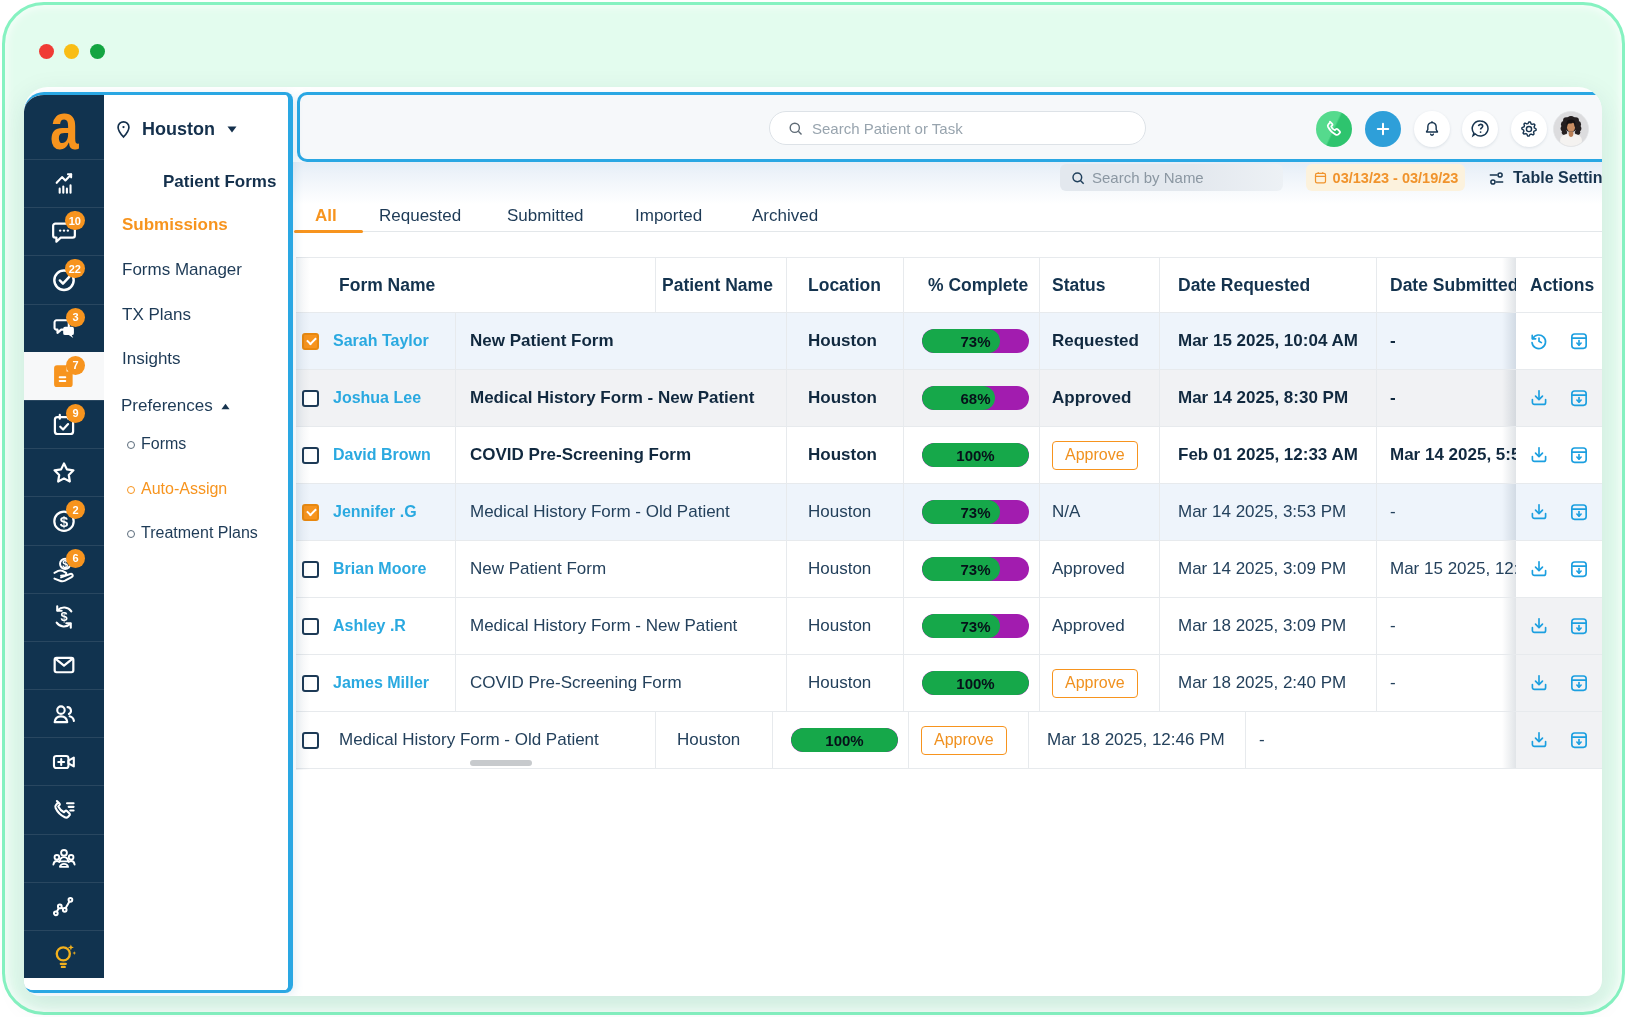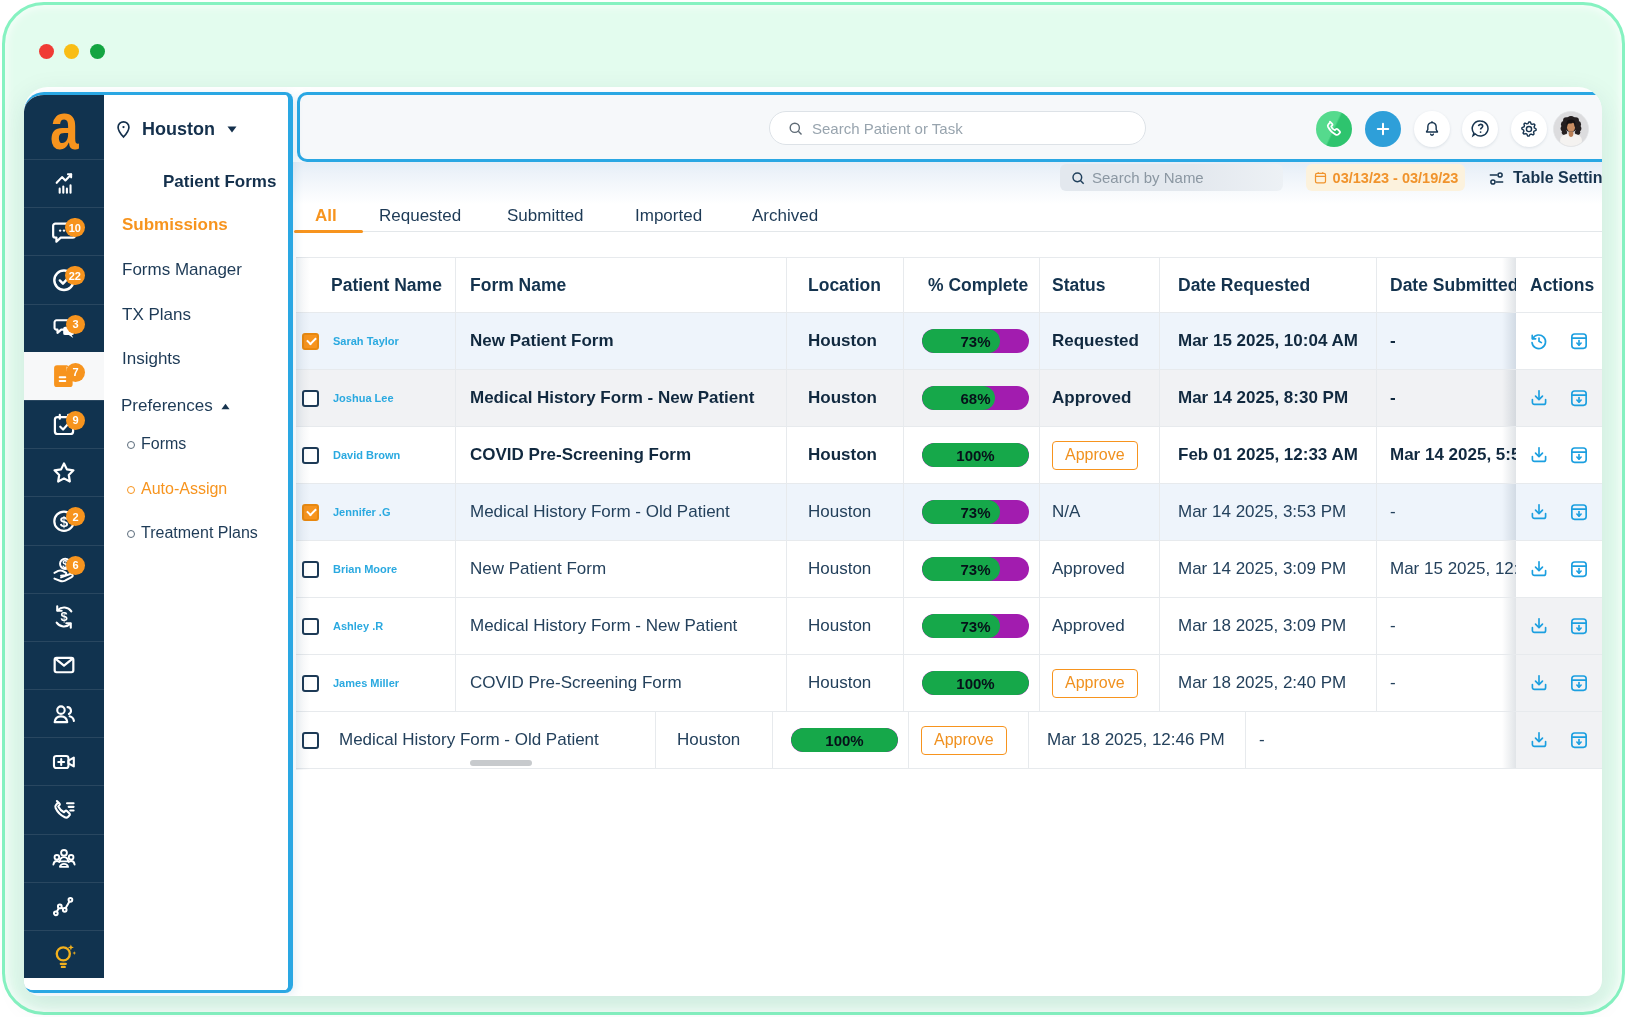--- a/index.html
+++ b/index.html
@@ -8,21 +8,21 @@
 .dot { position:absolute; width:15px; height:15px; border-radius:50%; top:44px; }
 .win { position:absolute; left:24px; top:87px; width:1578px; height:909px; background:#fff; border-radius:24px 24px 16px 16px; box-shadow:0 8px 28px rgba(13,52,82,0.10); overflow:hidden; }
 
 
 .panel { position:absolute; left:0; top:5px; width:269px; height:901px; border:3px solid #2aa7e3; border-left:none; border-right-width:5px; border-radius:20px 8px 8px 10px; background:#fff; display:flex; overflow:hidden; box-shadow:2px 2px 10px rgba(30,120,180,0.12); }
 .rail { width:80px; display:flex; flex-direction:column; background:#fff; }
 .cell { height:48.2px; flex:none; background:#11334F; border-top:1px solid rgba(255,255,255,0.10); display:flex; align-items:center; justify-content:center; position:relative; }
 .cell.logo { height:64px; border-top:none; }
 .cell.sel { background:#f7f8f9; }
 .railend { flex:1; background:#fff; }
-.badge { position:absolute; top:10px; right:19px; min-width:19px; height:19px; border-radius:10px; background:#F7941E; color:#fff; font-size:11px; font-weight:700; display:flex; align-items:center; justify-content:center; padding:0 4px; }
+.badge { position:absolute; top:3px; right:19px; min-width:19px; height:19px; border-radius:10px; background:#F7941E; color:#fff; font-size:11px; font-weight:700; display:flex; align-items:center; justify-content:center; padding:0 4px; }
 .alogo { color:#F7941E; font-size:66px; font-weight:700; line-height:40px; margin-top:-2px; margin-left:8px; transform:scaleX(0.78); transform-origin:left center; display:inline-block; }
 .subnav { flex:1; background:#fff; position:relative; }
 .snitem { position:absolute; left:17px; color:#1d3a56; font-size:17px; white-space:nowrap; }
 .snitem.hd { font-weight:700; color:#14304c; font-size:17px; }
 .snitem.or { color:#F7941E; font-weight:700; }
 .snsub { position:absolute; left:37px; color:#1d3a56; font-size:16px; white-space:nowrap; }
 .snsub:before { content:""; position:absolute; left:-14px; top:6px; width:6px; height:6px; border-radius:50%; border:1.5px solid #5a6b7b; }
 .snsub.or { color:#F7941E; }
 .snsub.or:before { border-color:#F7941E; }
 
@@ -51,21 +51,21 @@
 .tc.nb { border-right:none; }
 .c0 { width:29px; justify-content:center; }
 .c1 { width:131px; padding-left:8px; }
 .c2 { width:331px; padding-left:14px; }
 .c3 { width:117px; padding-left:21px; }
 .c4 { width:136px; padding-left:18px; }
 .c5 { width:120px; padding-left:12px; }
 .c6 { width:217px; padding-left:18px; }
 .c7 { width:225px; padding-left:13px; border-right:none; }
 .hlbl { font-size:17.5px; white-space:nowrap; }
-.pname { color:#2aa9e0; font-weight:700; font-size:11px; white-space:nowrap; }
+.pname { color:#2aa9e0; font-weight:700; font-size:16px; white-space:nowrap; }
 .btxt { font-size:17px; color:#11293f; font-weight:700; white-space:nowrap; }
 .ntxt { font-size:17px; color:#24415c; font-weight:400; white-space:nowrap; }
 .cbx { width:17px; height:17px; border:2px solid #1d3a56; border-radius:3px; background:#fff; }
 .cbx.on { background:#F7941E; border-color:#e8880f; position:relative; }
 .cbx.on:after { content:""; position:absolute; left:3px; top:2.5px; width:7px; height:4px; border-left:2px solid #fff; border-bottom:2px solid #fff; transform:rotate(-45deg); }
 .pbar { position:relative; width:107px; height:24px; border-radius:12px; background:#a21caf; overflow:hidden; }
 .pfill { position:absolute; left:0; top:0; bottom:0; border-radius:12px; background:#16a84a; }
 .plbl { position:absolute; left:0; top:0; width:100%; height:100%; display:flex; align-items:center; justify-content:center; font-size:15px; font-weight:600; color:#061119; }
 .apbtn { display:inline-block; border:1.5px solid #F7941E; border-radius:4px; color:#f0911f; font-size:16px; font-weight:400; padding:4.5px 12px; background:#fff; }
 .actions { position:absolute; left:1492px; top:170px; width:98px; }
@@ -175,25 +175,25 @@
     <span style="position:absolute; left:483px;">Submitted</span>
     <span style="position:absolute; left:611px;">Imported</span>
     <span style="position:absolute; left:728px;">Archived</span>
   </div>
   <div class="tabline"></div>
   <div class="tabul"></div>
 
   <div class="table" id="tbl">
 <div class="trow hdr">
         <div class="tc c0 nb"></div>
+        <div class="tc c2">
+          <span class="hlbl">Form Name</span>
+        </div>
         <div class="tc c1" style="padding-left:6px;">
           <span class="hlbl">Patient Name</span>
-        </div>
-        <div class="tc c2">
-          <span class="hlbl">Form Name</span>
         </div>
         <div class="tc c3">
           <span class="hlbl">Location</span>
         </div>
         <div class="tc c4" style="padding-left:24px;">
           <span class="hlbl">% Complete</span>
         </div>
         <div class="tc c5">
           <span class="hlbl">Status</span>
         </div>

